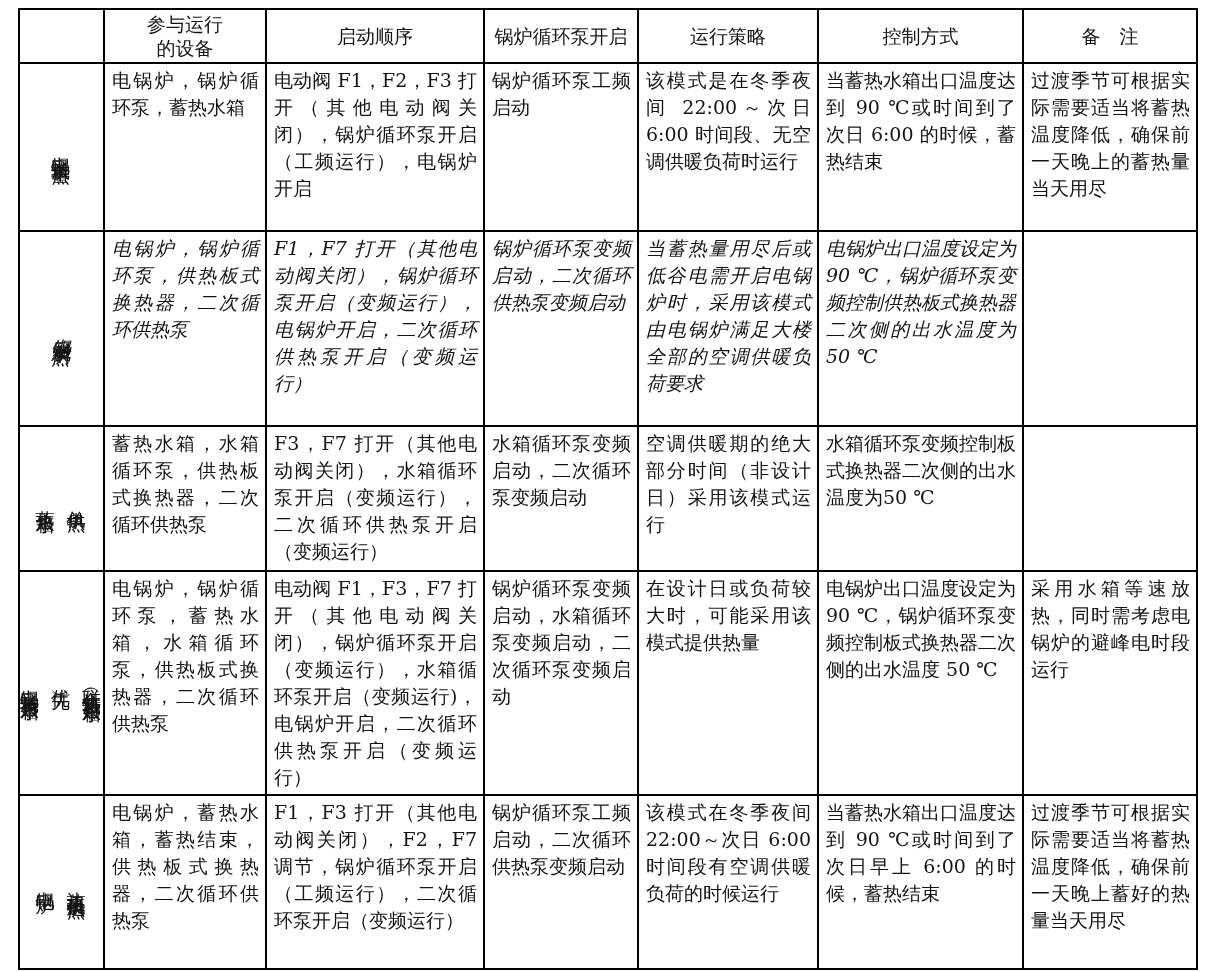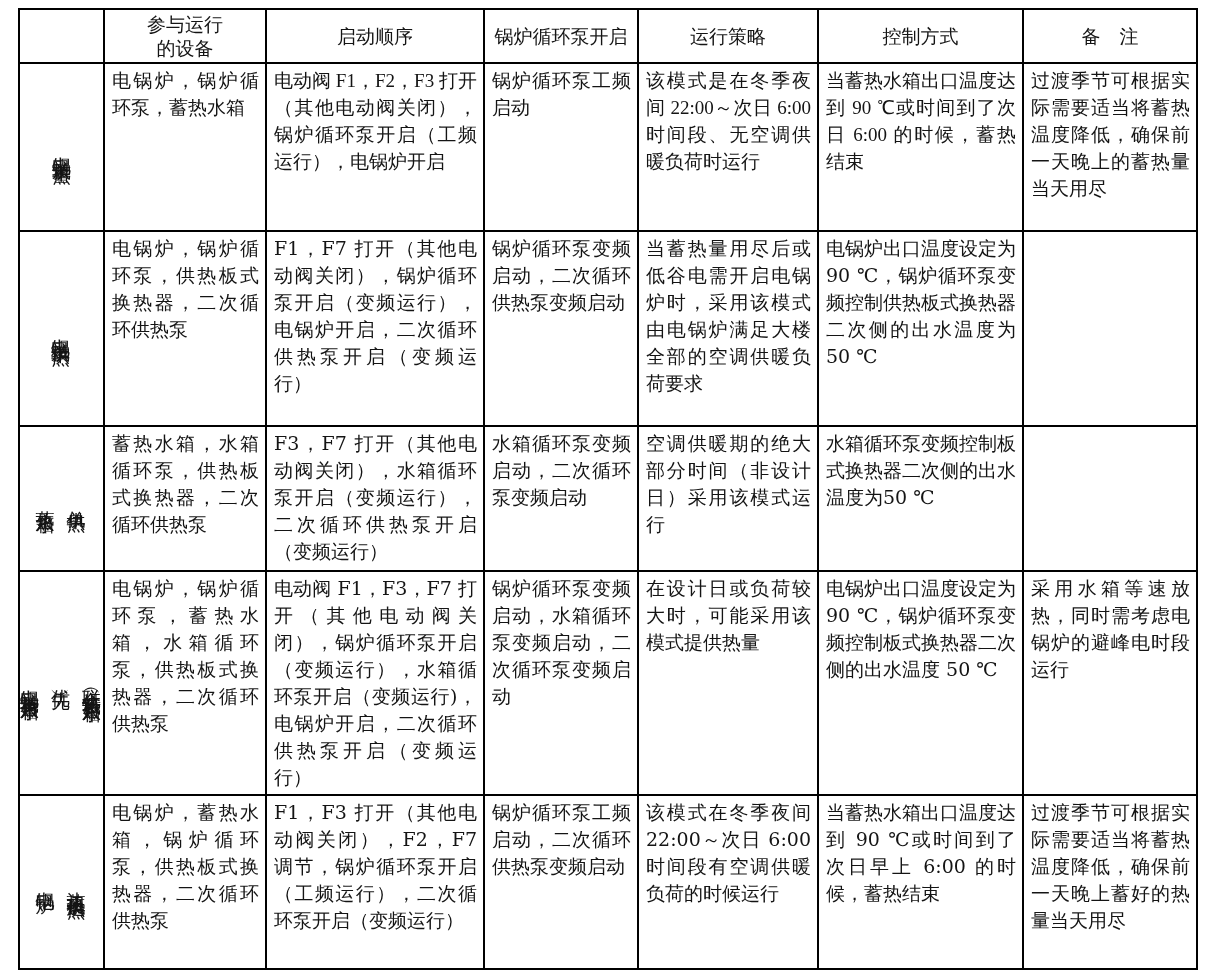--- a/index.html
+++ b/index.html
@@ -29,22 +29,22 @@
   }
   .modes-table thead th {
     text-align:center;
     vertical-align:middle;
     white-space:pre-line;
     height:46px;
     padding:2px;
     line-height:24px;
   }
   
-  tr.r1 { height:168px;font-family:Liberation Serif, serif; }
-  tr.r2 { height:195px; }
+  tr.r1 { height:168px; }
+  tr.r2 { height:195px;font-style:italic; }
   tr.r3 { height:145px;margin-left:16px; }
   tr.r4 { height:220px;padding-left:24px; }
   tr.r5 { height:174px; }
   
   td.mode-cell {
     vertical-align:middle;
     padding:2px;
   }
   .vcols {
     display:flex;
@@ -143,21 +143,21 @@
         <td>电锅炉出口温度设定为 90 ℃，锅炉循环泵变频控制板式换热器二次侧的出水温度 50 ℃</td>
         <td>采用水箱等速放热，同时需考虑电锅炉的避峰电时段运行</td>
       </tr>
       <tr class="r5">
         <td class="mode-cell">
           <div class="vcols">
             <div class="vcol">电锅炉</div>
             <div class="vcol">边蓄热边供热</div>
           </div>
         </td>
-        <td>电锅炉，蓄热水箱，锅炉循环泵，供热板式换热器，二次循环供热泵</td>
+        <td>电锅炉，蓄热水箱，蓄热结束，供热板式换热器，二次循环供热泵</td>
         <td>F1，F3 打开（其他电动阀关闭），F2，F7 调节，锅炉循环泵开启（工频运行），二次循环泵开启（变频运行）</td>
         <td>锅炉循环泵工频启动，二次循环供热泵变频启动</td>
         <td>该模式在冬季夜间 22:00～次日 6:00 时间段有空调供暖负荷的时候运行</td>
         <td>当蓄热水箱出口温度达到 90 ℃或时间到了次日早上 6:00 的时候，蓄热结束</td>
         <td>过渡季节可根据实际需要适当将蓄热温度降低，确保前一天晚上蓄好的热量当天用尽</td>
       </tr>
     </tbody>
   </table>
 </div>
 

